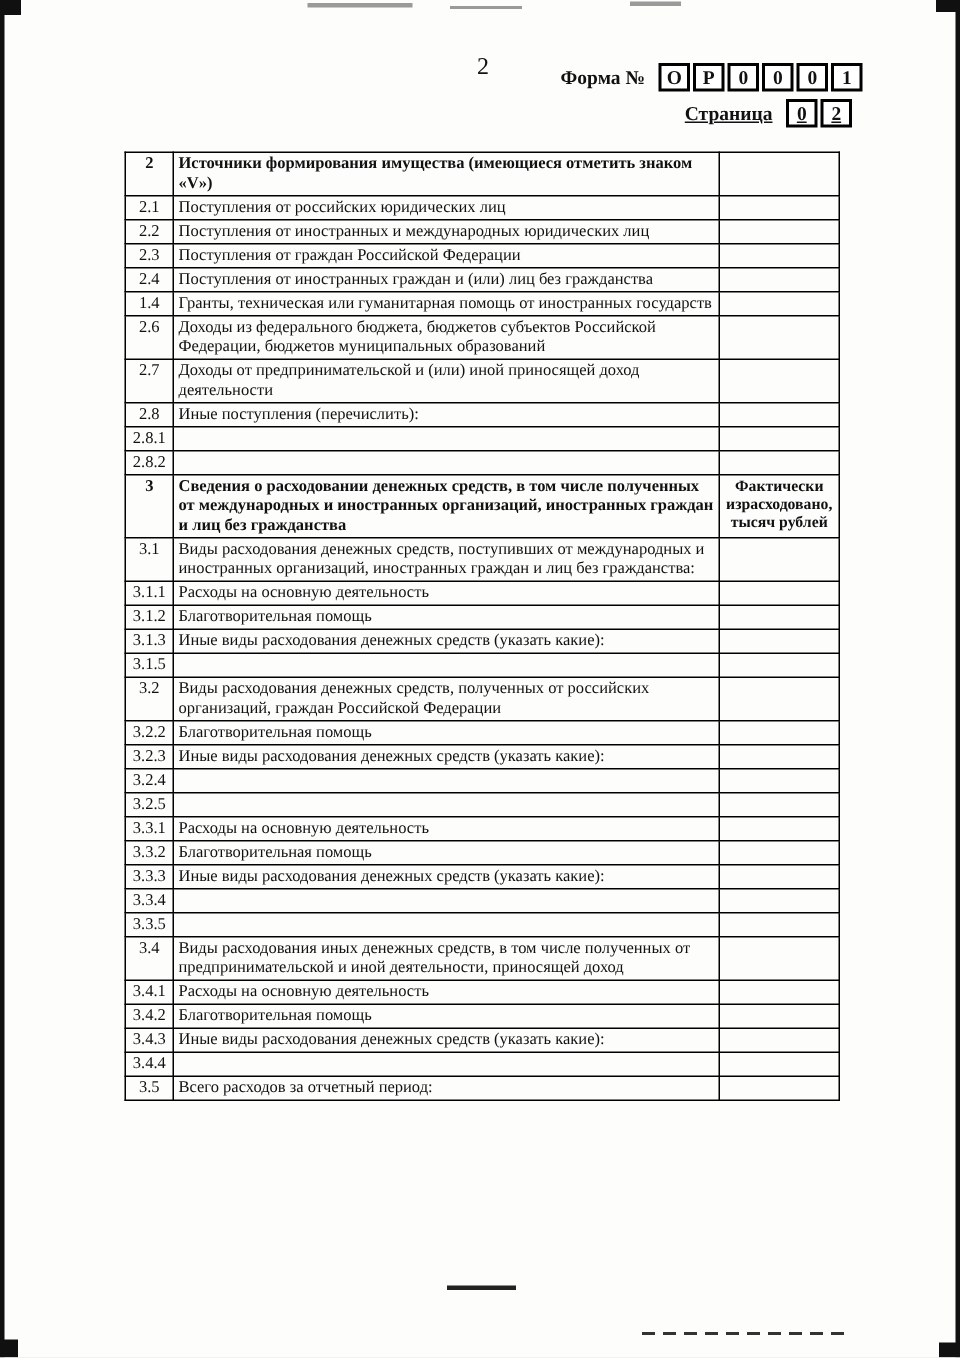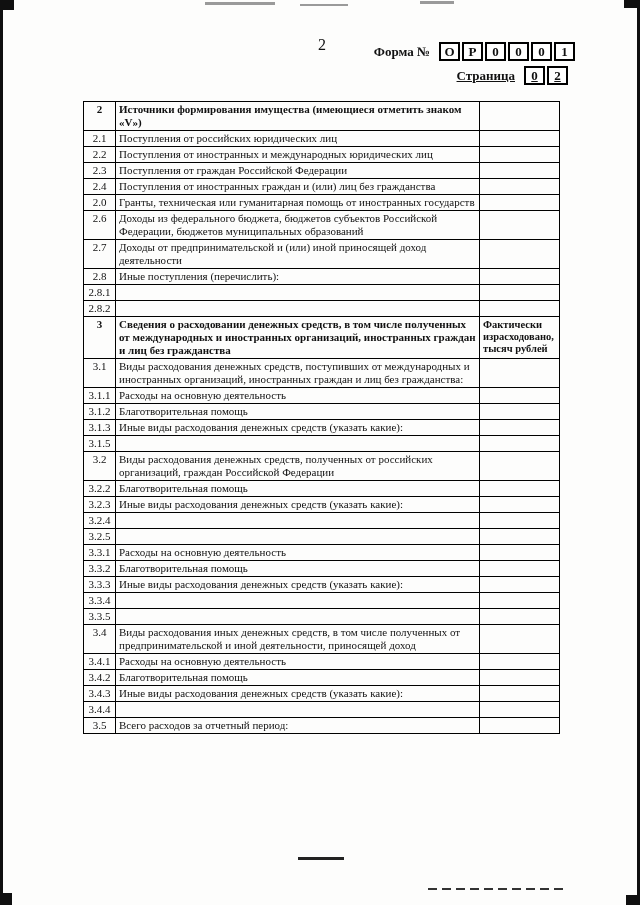--- a/index.html
+++ b/index.html
@@ -67,21 +67,21 @@
     line-height:13px;
     padding:1px 3px;
     vertical-align:top;
     background:#fdfdfc;
   }
   .col-num   { width:32px; text-align:center; }
   .col-text  { width:364px; padding-left:5px;margin-left:36px; }
   .col-value { width:80px; }
   tr.section-row td { font-weight:bold; }
   tr.section-row .col-value {
-    font-size:10.5px; line-height:12px; padding-top:2px;
+    font-size:10.5px; text-align:center; line-height:12px; padding-top:2px;
   }
   .form-table td:empty::after { content:"\00a0"; }
 </style>
 </head>
 <body>
 
 <div class="sheet">
 
   <div class="artifact edge-left"></div>
   <div class="artifact edge-right"></div>
@@ -138,21 +138,21 @@
           <td class="col-num">2.3</td>
           <td class="col-text">Поступления от граждан Российской Федерации</td>
           <td class="col-value"></td>
         </tr>
         <tr>
           <td class="col-num">2.4</td>
           <td class="col-text">Поступления от иностранных граждан и (или) лиц без гражданства</td>
           <td class="col-value"></td>
         </tr>
         <tr>
-          <td class="col-num">2.0</td>
+          <td class="col-num">1.4</td>
           <td class="col-text">Гранты, техническая или гуманитарная помощь от иностранных государств</td>
           <td class="col-value"></td>
         </tr>
         <tr>
           <td class="col-num">2.6</td>
           <td class="col-text">Доходы из федерального бюджета, бюджетов субъектов Российской Федерации, бюджетов муниципальных образований</td>
           <td class="col-value"></td>
         </tr>
         <tr>
           <td class="col-num">2.7</td>

